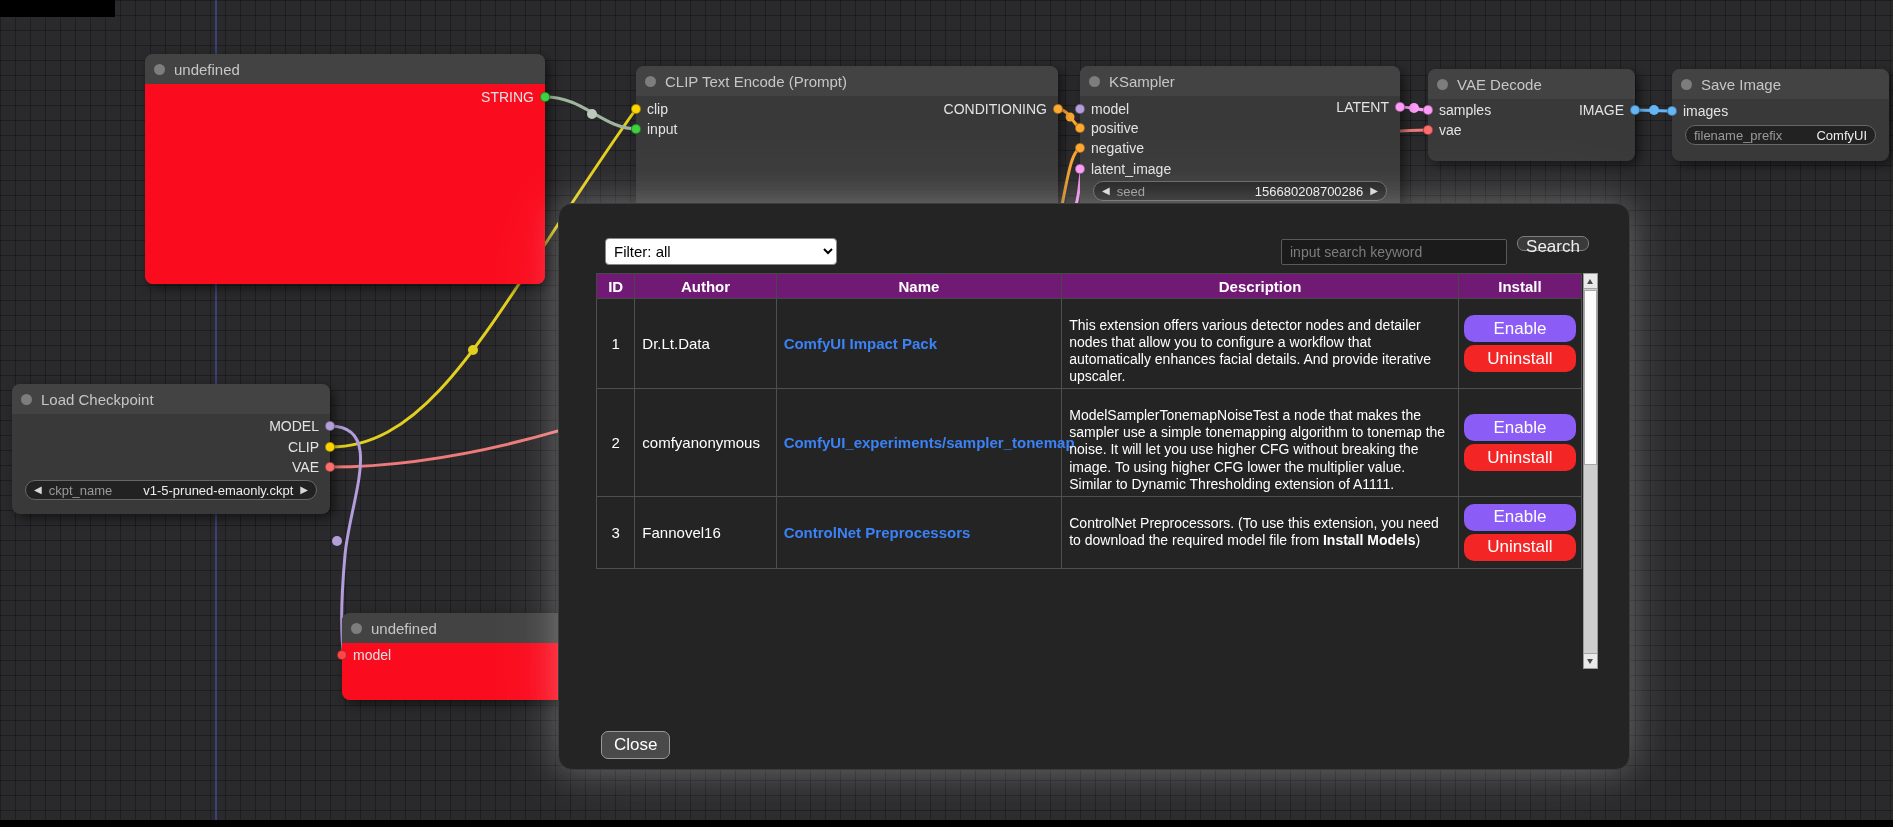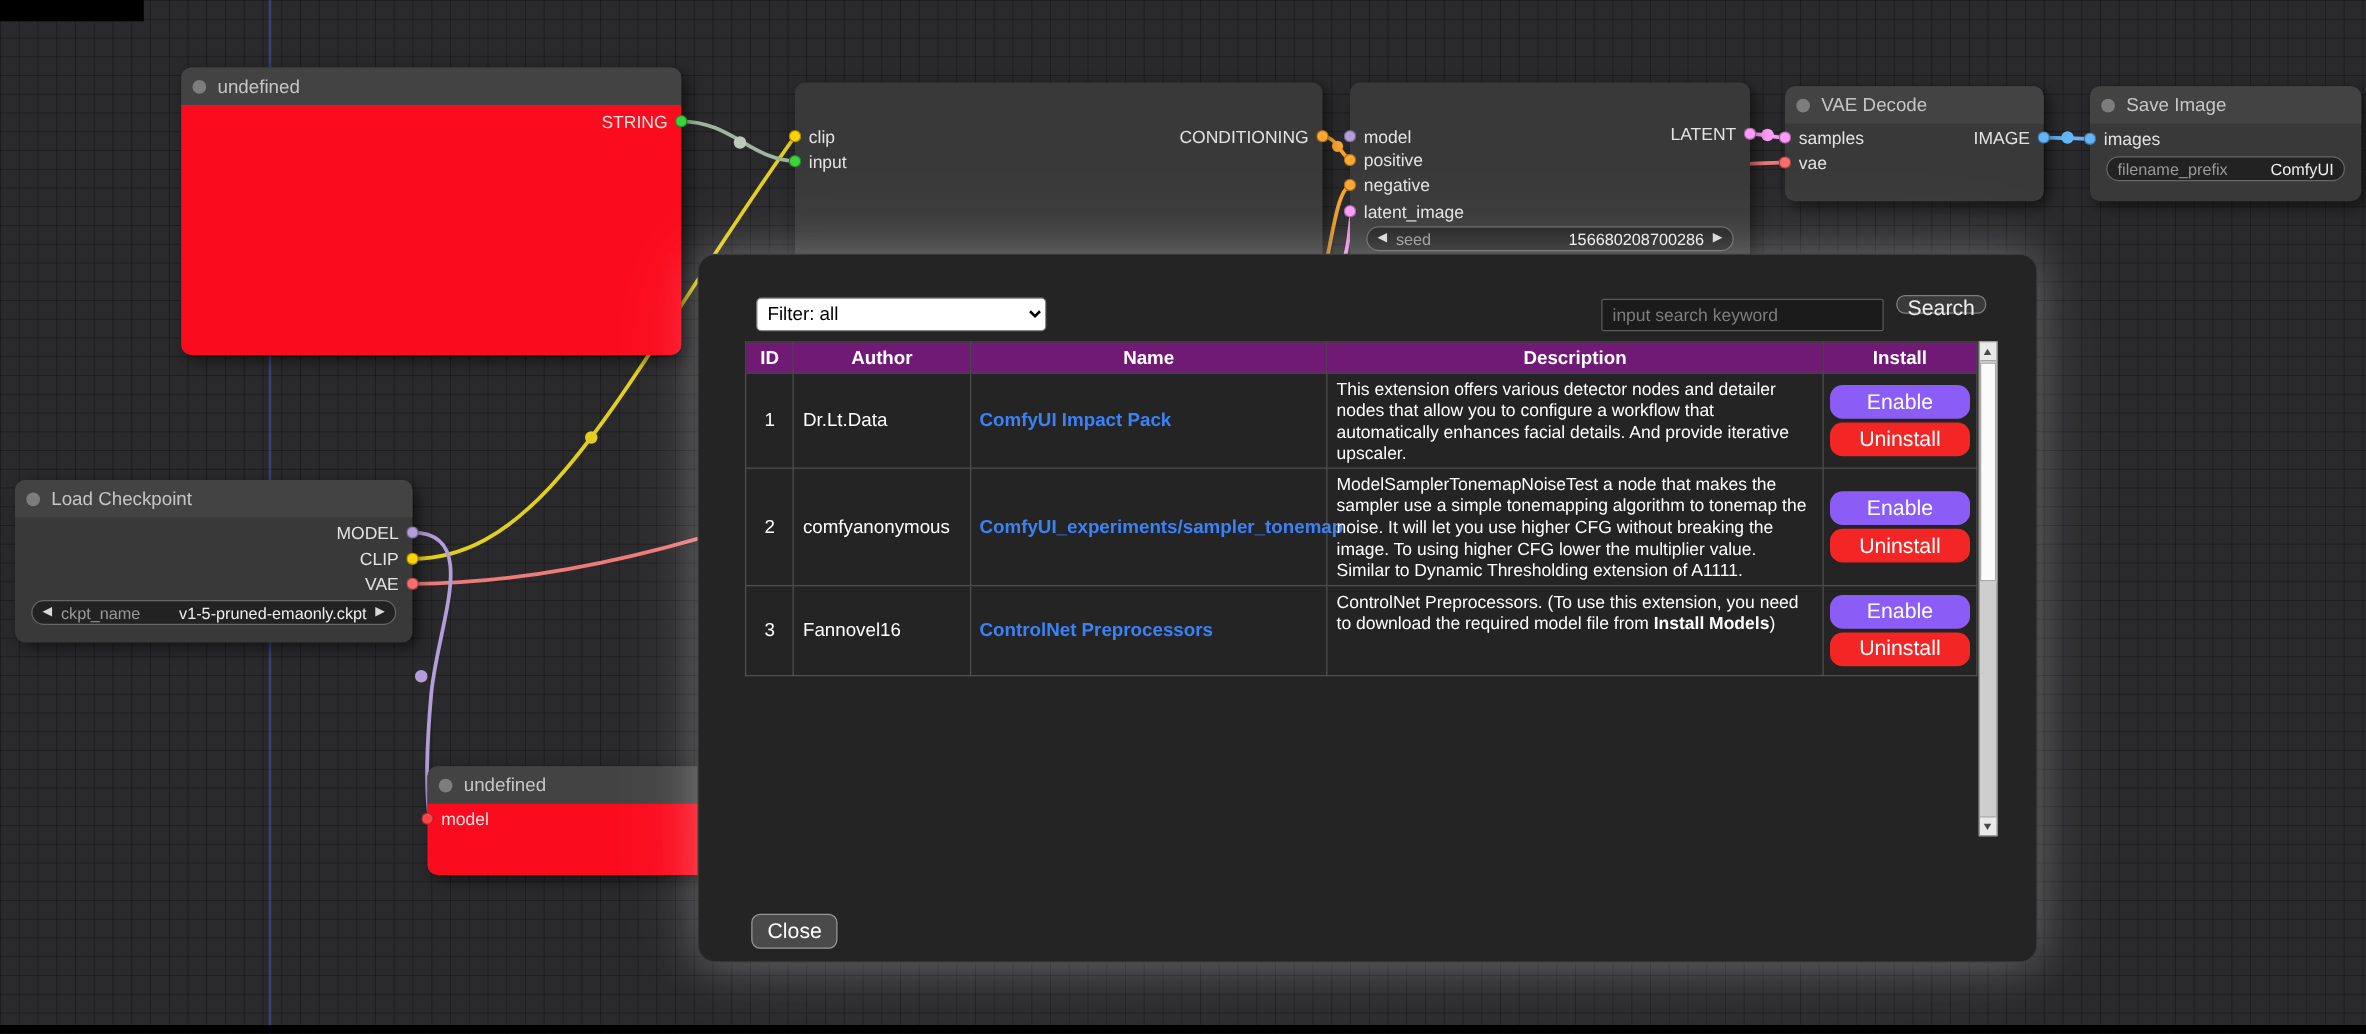--- a/index.html
+++ b/index.html
@@ -87,21 +87,21 @@
   table.ext-table { border-collapse:collapse; width:986px; table-layout:fixed; }
   .ext-table th {
     background:#701a75; color:#fff; font-size:15px; font-weight:bold;
     border:1px solid #474747; padding:2px 4px; height:25px;
   }
   .ext-table td {
     border:1px solid #4f4f4f; color:#fff; font-size:15px;
     padding:3px 7px; vertical-align:middle;
   }
   .ext-table td.c-id { text-align:center; }
-  .ext-table td.c-desc { font-size:14px; line-height:1.22; vertical-align:top; padding-top:4px; }
+  .ext-table td.c-desc { font-size:14px; line-height:1.22; vertical-align:top; padding-top:18px; }
   .ext-table td.c-install { text-align:center; padding:4px 5px; }
   a.ext-link { color:#3b82f6; font-weight:bold; font-size:15px; text-decoration:none; cursor:pointer; }
 
   .row-btn {
     display:block; width:112px; height:27px; margin:3px auto;
     border:none; border-radius:10px; color:#fff; font-size:17px;
     font-family:inherit; cursor:pointer;
   }
   .btn-enable { background:#8b5cf6; }
   .btn-uninstall { background:#f32525; }
@@ -167,35 +167,43 @@
         <span class="node-title">undefined</span>
       </div>
       <div class="red-body"></div>
       <div class="slot out" style="top:33px">
         <span class="dot" style="background:#3dd33d"></span>
         <span class="slot-label">STRING</span>
       </div>
     </div>
 
     <div class="node" id="node-clip">
+      <div class="node-header">
+        <span class="title-dot"></span>
+        <span class="node-title">CLIP Text Encode (Prompt)</span>
+      </div>
       <div class="slot in" style="top:33px">
         <span class="dot" style="background:#ffd500"></span>
         <span class="slot-label">clip</span>
       </div>
       <div class="slot in" style="top:53px">
         <span class="dot" style="background:#3dd33d"></span>
         <span class="slot-label">input</span>
       </div>
       <div class="slot out" style="top:33px">
         <span class="dot" style="background:#ffa931"></span>
         <span class="slot-label">CONDITIONING</span>
       </div>
     </div>
 
     <div class="node" id="node-ksampler">
+      <div class="node-header">
+        <span class="title-dot"></span>
+        <span class="node-title">KSampler</span>
+      </div>
       <div class="slot in" style="top:33px">
         <span class="dot" style="background:#b39ddb"></span>
         <span class="slot-label">model</span>
       </div>
       <div class="slot in" style="top:52px">
         <span class="dot" style="background:#ffa931"></span>
         <span class="slot-label">positive</span>
       </div>
       <div class="slot in" style="top:72px">
         <span class="dot" style="background:#ffa931"></span>

